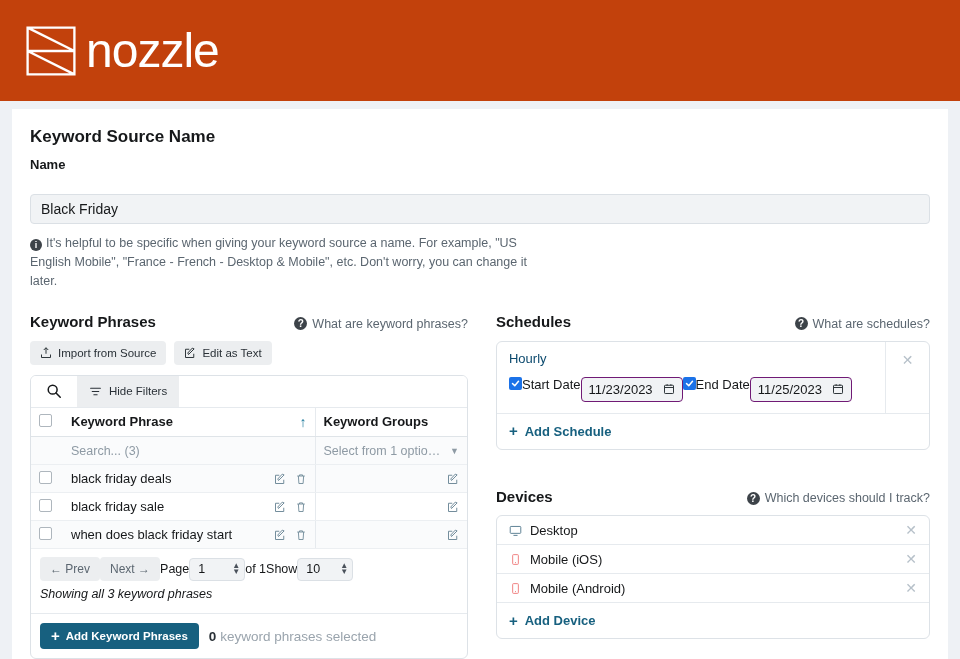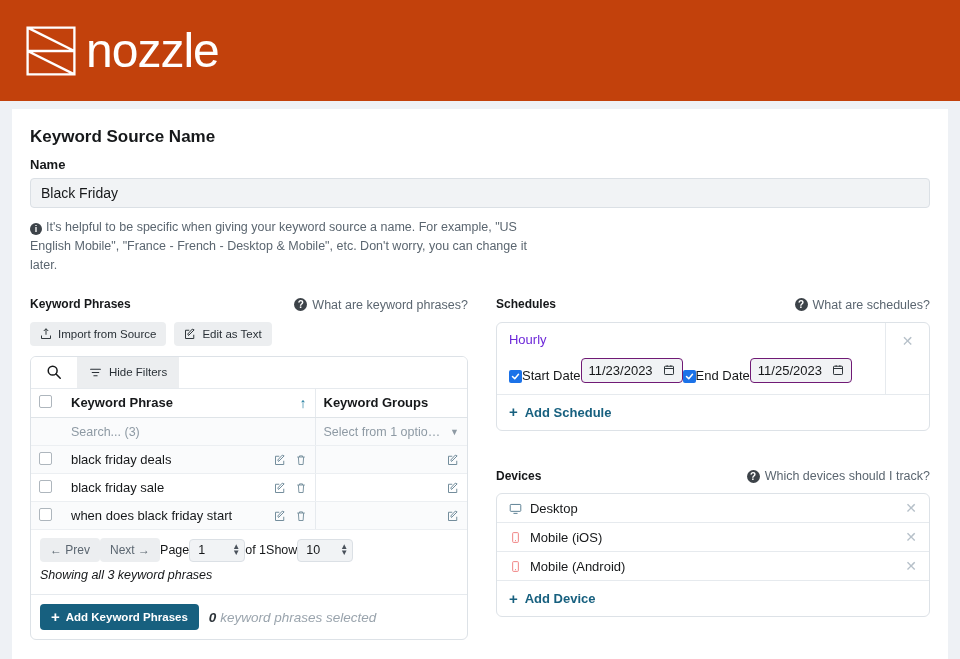--- a/index.html
+++ b/index.html
@@ -43,21 +43,21 @@
   h2.section-title {
     font-size: 17px;
     font-weight: bold;
     color: #16181a;
     margin: 0 0 10px 0;
   }
   .field-label {
     font-size: 13px;
     font-weight: bold;
     color: #16181a;
-    margin-bottom: 6px;
+    margin-bottom: 22px;
     display: block;
   }
   .name-input {
     width: 100%;
     height: 30px;
     border: 1px solid #dbe0e5;
     border-radius: 4px;
     background: #f1f3f5;
     font-size: 14px;
     color: #16181a;
@@ -96,21 +96,21 @@
   .col-right { width: 440px; }
 
   .col-head {
     display: flex;
     align-items: baseline;
     justify-content: space-between;
     margin-bottom: 10px;
   }
   .col-head h3 {
     margin: 0;
-    font-size: 12px;
+    font-size: 15px;
     font-weight: bold;
     color: #16181a;
   }
   .help-link {
     font-size: 12.5px;
     color: #5b6670;
     display: inline-flex;
     align-items: center;
     gap: 5px;
     cursor: pointer;
@@ -278,43 +278,43 @@
     color: #fff;
     border: none;
     border-radius: 4px;
     font-size: 11.5px;
     font-weight: bold;
     padding: 7px 11px;
     display: inline-flex; align-items: center; gap: 6px;
     cursor: pointer;
     font-family: "Liberation Sans", sans-serif;
   }
-  .sel-count { font-size: 13.5px; color: #9aa4ad; font-style: italic; }
+  .sel-count { font-size: 13.5px; color: #9aa4ad; }
   .sel-count b { color: #2a3137; }
 
   
   .panel {
     border: 1px solid #dde2e7;
     border-radius: 6px;
     background: #fff;
     overflow: hidden;
   }
   .sched-row { display: flex; }
   .sched-main { flex: 1; padding: 9px 12px 11px 12px; }
   .sched-x {
     width: 44px;
     border-left: 1px solid #e6eaee;
     display: flex; align-items: flex-start; justify-content: center;
     padding-top: 10px;
     color: #b6c0c9;
     font-size: 14px;
     cursor: pointer;
   }
-  .sched-name { font-size: 13px; color: #6d28d9; margin-bottom: 11px; }
-  .date-line { display: flex; align-items: flex-end; }
+  .sched-name { font-size: 13px; color: #0c4a6e; margin-bottom: 11px; }
+  .date-line { display: flex; align-items: flex-start; }
   .cbx-blue {
     width: 13px; height: 13px;
     border-radius: 2px;
     background: #1b72e8;
     display: inline-flex; align-items: center; justify-content: center;
     cursor: pointer;
   }
   .cbx-blue svg { display: block; }
   .date-lbl { font-size: 13px; color: #16181a; }
   .date-box {

